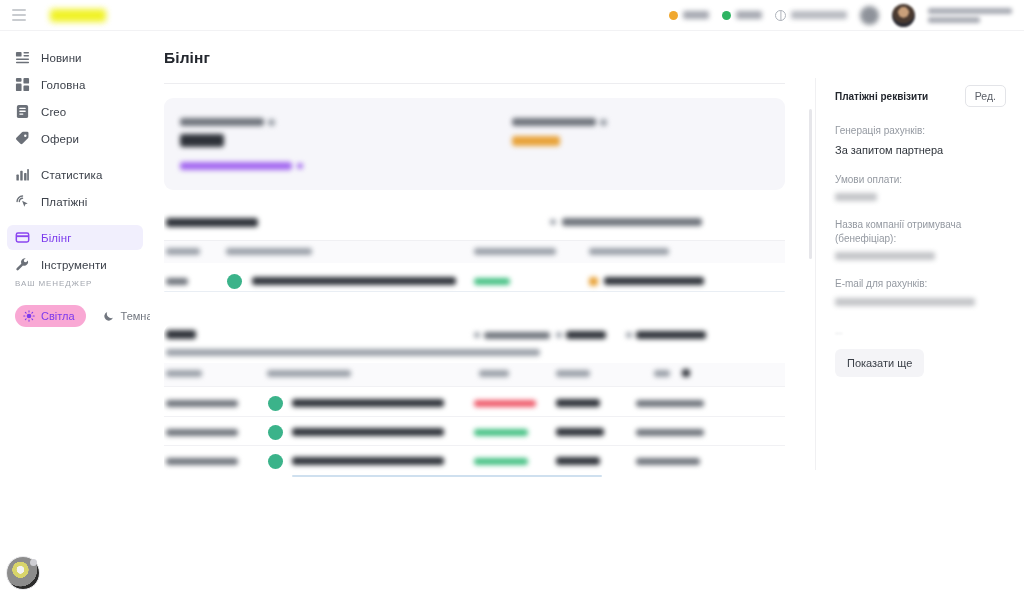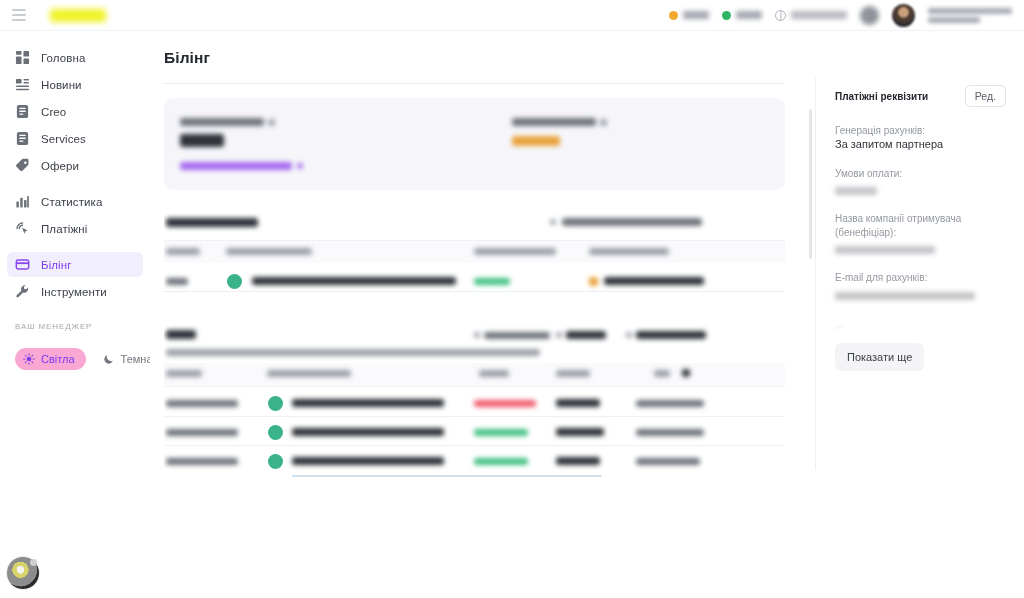--- a/index.html
+++ b/index.html
@@ -69,21 +69,21 @@
   .nav-item + .nav-item { margin-top: 2px; }
   .nav-label { font-size: 11.5px; color: #3c414a; letter-spacing: .1px; }
   .nav-item.active { background: #f1effd; }
   .nav-item.active .nav-label { color: #7c3aed; font-weight: 500; }
   .nav-gap { height: 11px; }
   .ico { width: 15px; height: 15px; flex: 0 0 auto; display: block; color: #6b7078; }
   .nav-item.active .ico { color: #8b47f0; }
 
   .mgr-title {
     font-size: 8px; letter-spacing: .9px; color: #a4a8b0;
-    text-transform: uppercase; margin: 18px 0 7px 15px;
+    text-transform: uppercase; margin: 2px 0 7px 15px;
   }
   .mgr-card {
     margin: 0 15px; border: 1px solid #e8e9ed; border-radius: 9px;
     padding: 14px 10px 16px; text-align: center; background: #fff;
   }
   .mgr-av {
     width: 54px; height: 54px; border-radius: 50%; margin: 0 auto 11px;
     background: radial-gradient(circle at 50% 34%, #f0c39a 0 26%, #2a2a30 27% 44%, #6e7178 45% 100%);
   }
   .mgr-name { font-size: 11.5px; color: #353a42; }
@@ -148,21 +148,21 @@
   
   .rpanel { position: absolute; top: 31px; left: 816px; width: 208px; height: 567px; background: #fff; padding: 54px 18px 0 19px; }
   .rp-head { display: flex; align-items: center; justify-content: space-between; }
   .rp-title { font-size: 10px; font-weight: 700; color: #23272e; }
   .rp-edit {
     font-size: 10.5px; color: #5c6069; border: 1px solid #e3e4e8;
     border-radius: 5px; padding: 4px 9px; background: #fff; cursor: pointer;
   }
   .rp-field { margin-top: 17px; }
   .rp-label { font-size: 10px; color: #9499a1; line-height: 1.35; }
-  .rp-value { font-size: 11px; color: #2f343b; }
+  .rp-value { font-size: 11px; color: #2f343b; margin-top: 6px; }
   .rp-blur { height: 8px; border-radius: 2px; background: #70747c; filter: blur(2.9px); opacity: .42; margin-top: 7px; }
   .rp-dots { font-size: 9px; color: #b9bcc2; margin-top: 20px; filter: blur(.8px); }
   .rp-more {
     margin-top: 13px; font-size: 11px; color: #3a3f47; background: #f4f4f7;
     border: none; border-radius: 6px; padding: 8px 12px; cursor: pointer;
   }
 
   
   .fab {
     position: absolute; left: 6px; bottom: 8px; width: 34px; height: 34px;
@@ -204,58 +204,49 @@
         <i style="width:84px"></i>
         <i style="width:52px"></i>
       </div>
     </div>
   </div>
 
   <div class="sidebar">
 
     <div class="nav-item">
       <svg class="ico" viewBox="0 0 16 16" fill="currentColor">
-        <rect x="1" y="1" width="6" height="4" rx="1"></rect>
-          <rect x="9" y="1" width="6" height="6" rx="1"></rect>
-        <rect x="1" y="7" width="6" height="8" rx="1"></rect>
-          <rect x="9" y="9" width="6" height="6" rx="1"></rect>
-      </svg>
-      <span class="nav-label">Головна</span>
-    </div>
-
-    <div class="nav-item">
-      <svg class="ico" viewBox="0 0 16 16" fill="currentColor">
         <rect x="1" y="2" width="6" height="5" rx="1"></rect>
           <rect x="9" y="2" width="6" height="1.6" rx=".8"></rect>
         <rect x="9" y="5.4" width="6" height="1.6" rx=".8"></rect>
           <rect x="1" y="9" width="14" height="1.6" rx=".8"></rect>
         <rect x="1" y="12.4" width="14" height="1.6" rx=".8"></rect>
       </svg>
       <span class="nav-label">Новини</span>
     </div>
 
     <div class="nav-item">
       <svg class="ico" viewBox="0 0 16 16" fill="currentColor">
+        <rect x="1" y="1" width="6" height="4" rx="1"></rect>
+          <rect x="9" y="1" width="6" height="6" rx="1"></rect>
+        <rect x="1" y="7" width="6" height="8" rx="1"></rect>
+          <rect x="9" y="9" width="6" height="6" rx="1"></rect>
+      </svg>
+      <span class="nav-label">Головна</span>
+    </div>
+
+    <div class="nav-item">
+      <svg class="ico" viewBox="0 0 16 16" fill="currentColor">
         <rect x="2" y="1" width="12" height="14" rx="2"></rect>
         <rect x="4.5" y="4" width="7" height="1.4" rx=".7" fill="#fff"></rect>
         <rect x="4.5" y="7" width="7" height="1.4" rx=".7" fill="#fff"></rect>
         <rect x="4.5" y="10" width="4.5" height="1.4" rx=".7" fill="#fff"></rect>
       </svg>
       <span class="nav-label">Creo</span>
     </div>
 
-    <div class="nav-item">
-      <svg class="ico" viewBox="0 0 16 16" fill="currentColor">
-        <rect x="2" y="1" width="12" height="14" rx="2"></rect>
-        <rect x="4.5" y="4" width="7" height="1.4" rx=".7" fill="#fff"></rect>
-        <rect x="4.5" y="7" width="7" height="1.4" rx=".7" fill="#fff"></rect>
-        <rect x="4.5" y="10" width="4.5" height="1.4" rx=".7" fill="#fff"></rect>
-      </svg>
-      <span class="nav-label">Services</span>
-    </div>
 
     <div class="nav-item">
       <svg class="ico" viewBox="0 0 16 16" fill="currentColor">
         <path d="M1.5 7.2 7.4 1.3a1.6 1.6 0 0 1 1.1-.5l4.4-.1a1.5 1.5 0 0 1 1.5 1.5l-.1 4.4a1.6 1.6 0 0 1-.5 1.1L7.9 13.6a1.5 1.5 0 0 1-2.1 0L1.5 9.3a1.5 1.5 0 0 1 0-2.1Z"></path>
         <circle cx="11" cy="5" r="1.3" fill="#fff"></circle>
       </svg>
       <span class="nav-label">Офери</span>
     </div>
 
     <div class="nav-gap"></div>

